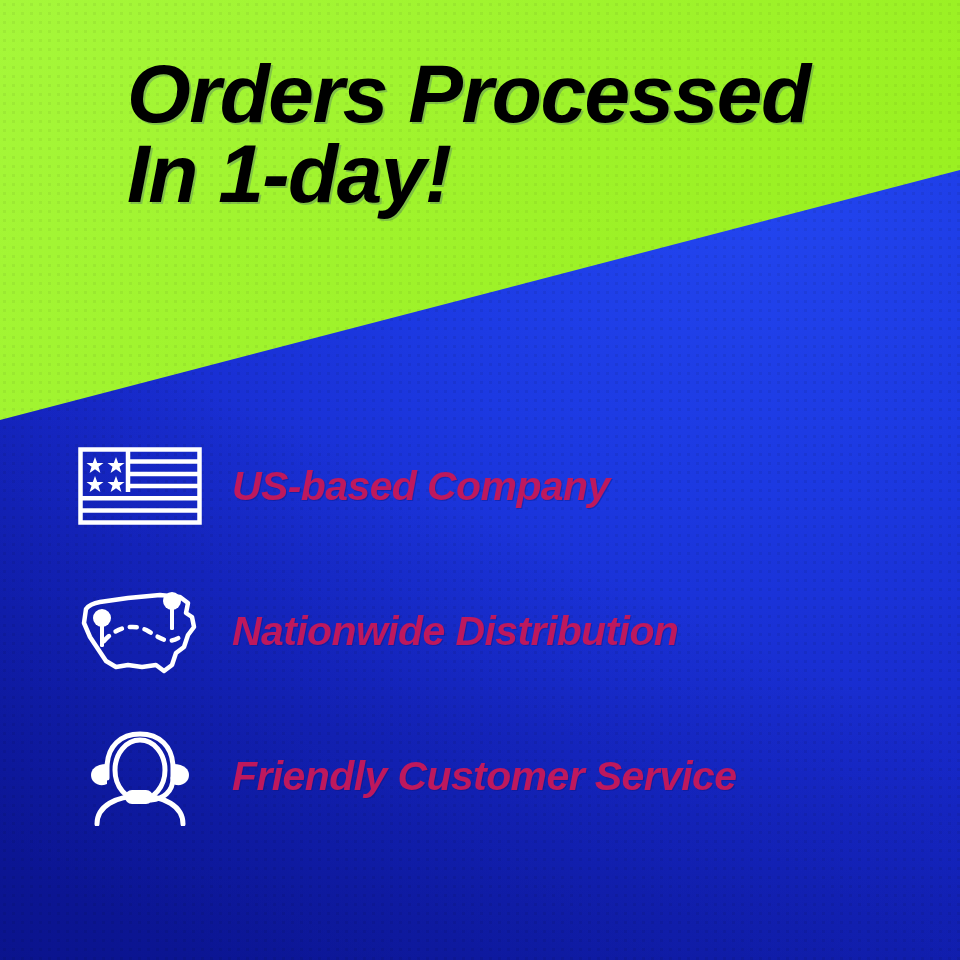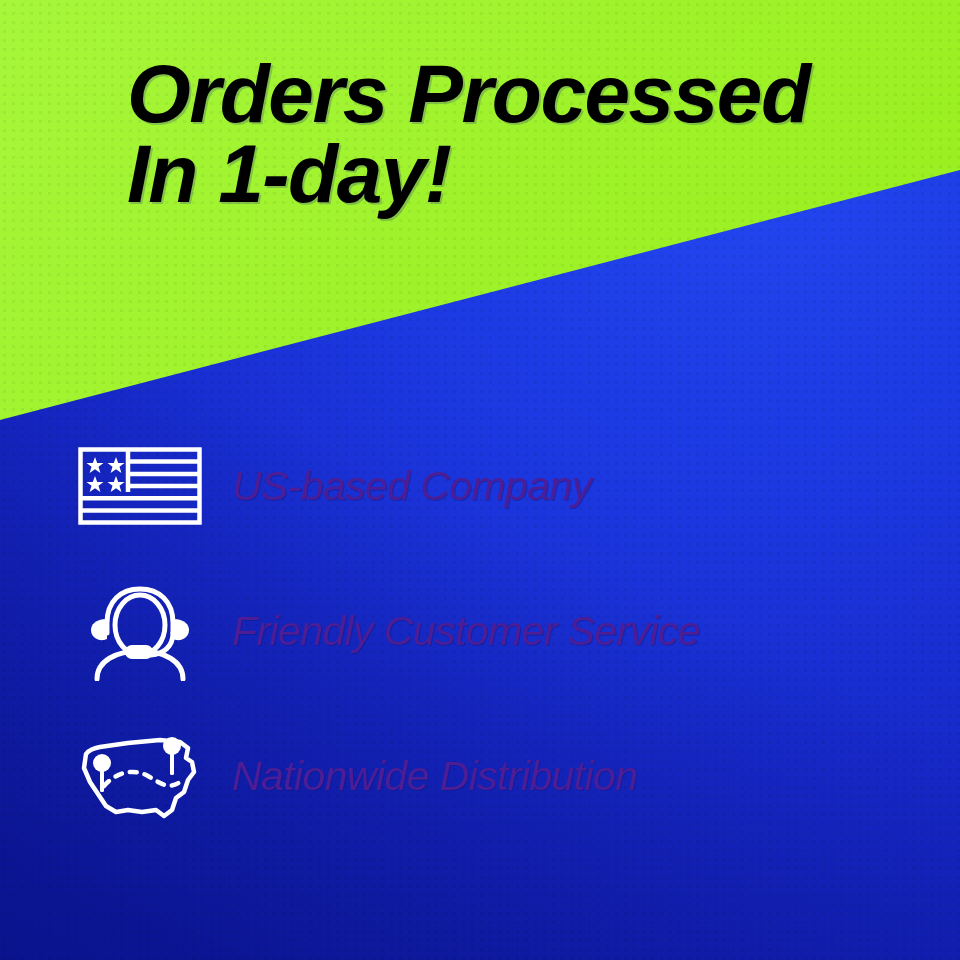--- a/index.html
+++ b/index.html
@@ -86,23 +86,23 @@
     margin-bottom: 45px;
   }
   .feature-icon {
     width: 140px;
     flex: 0 0 140px;
     display: flex;
     align-items: center;
     justify-content: center;
   }
   .feature-label {
-    color: #4c1d95;
+    color: #be185d;
     font-size: 41px;
-    font-weight: normal;
+    font-weight: bold;
     font-style: italic;
     letter-spacing: -0.6px;
     margin-left: 22px;
     text-shadow: 1px 1px 0 rgba(10,20,120,0.35);
   }
 
   
   .logo {
     position: absolute;
     left: 640px;
@@ -145,49 +145,49 @@
             <polygon points="17,29 19.2,35 25.5,35 20.5,38.8 22.4,44.9 17,41.2 11.6,44.9 13.5,38.8 8.5,35 14.8,35"></polygon>
             <polygon points="38,29 40.2,35 46.5,35 41.5,38.8 43.4,44.9 38,41.2 32.6,44.9 34.5,38.8 29.5,35 35.8,35"></polygon>
           </g>
         </svg>
       </div>
       <div class="feature-label">US-based Company</div>
     </div>
 
     <div class="feature">
       <div class="feature-icon">
-        <svg width="110" height="100" viewBox="0 0 110 100">
-          <g fill="none" stroke="#ffffff" stroke-width="5" stroke-linecap="round" stroke-linejoin="round">
-            <path d="M22 52 V42 C22 20 36 8 55 8 C74 8 88 20 88 42 V52"></path>
-            <ellipse cx="55" cy="44" rx="25" ry="30"></ellipse>
-            <path d="M22 38 C10 38 6 44 6 49 C6 55 11 60 19 59 L22 58 Z" fill="#ffffff" stroke="none"></path>
-            <path d="M88 38 C100 38 104 44 104 49 C104 55 99 60 91 59 L88 58 Z" fill="#ffffff" stroke="none"></path>
-            <path d="M88 52 C88 66 78 73 66 74"></path>
-            <rect x="40" y="64" width="28" height="14" rx="7" fill="#ffffff" stroke="none"></rect>
-            <path d="M12 98 C12 80 31 70 55 70 C79 70 98 80 98 98"></path>
-          </g>
-        </svg>
-      </div>
-      <div class="feature-label">Friendly Customer Service</div>
-    </div>
-
-    <div class="feature">
-      <div class="feature-icon">
         <svg width="128" height="88" viewBox="0 0 128 88">
           <path d="M10 22 C13 18 18 16 24 15 L52 11 L84 8 L104 10 L112 16 L110 26
                    L116 30 L118 40 L112 48 L108 60 L100 66 L96 78 L88 84 L80 78
                    L66 80 L52 78 L40 80 L30 74 L22 62 L14 50 L8 36 Z" fill="none" stroke="#ffffff" stroke-width="4.5" stroke-linejoin="round" stroke-linecap="round"></path>
           <path d="M28 54 C40 40 58 36 72 44 C84 51 92 58 104 50" fill="none" stroke="#ffffff" stroke-width="4.5" stroke-linecap="round" stroke-dasharray="7 8"></path>
           <g fill="#ffffff">
             <circle cx="26" cy="31" r="9"></circle>
             <rect x="24" y="34" width="4" height="26" rx="1.5"></rect>
             <circle cx="96" cy="14" r="9"></circle>
             <rect x="94" y="17" width="4" height="26" rx="1.5"></rect>
           </g>
         </svg>
       </div>
       <div class="feature-label">Nationwide Distribution</div>
     </div>
 
+    <div class="feature">
+      <div class="feature-icon">
+        <svg width="110" height="100" viewBox="0 0 110 100">
+          <g fill="none" stroke="#ffffff" stroke-width="5" stroke-linecap="round" stroke-linejoin="round">
+            <path d="M22 52 V42 C22 20 36 8 55 8 C74 8 88 20 88 42 V52"></path>
+            <ellipse cx="55" cy="44" rx="25" ry="30"></ellipse>
+            <path d="M22 38 C10 38 6 44 6 49 C6 55 11 60 19 59 L22 58 Z" fill="#ffffff" stroke="none"></path>
+            <path d="M88 38 C100 38 104 44 104 49 C104 55 99 60 91 59 L88 58 Z" fill="#ffffff" stroke="none"></path>
+            <path d="M88 52 C88 66 78 73 66 74"></path>
+            <rect x="40" y="64" width="28" height="14" rx="7" fill="#ffffff" stroke="none"></rect>
+            <path d="M12 98 C12 80 31 70 55 70 C79 70 98 80 98 98"></path>
+          </g>
+        </svg>
+      </div>
+      <div class="feature-label">Friendly Customer Service</div>
+    </div>
+
   </div>
 
 
 </div>
 
 </body></html>

